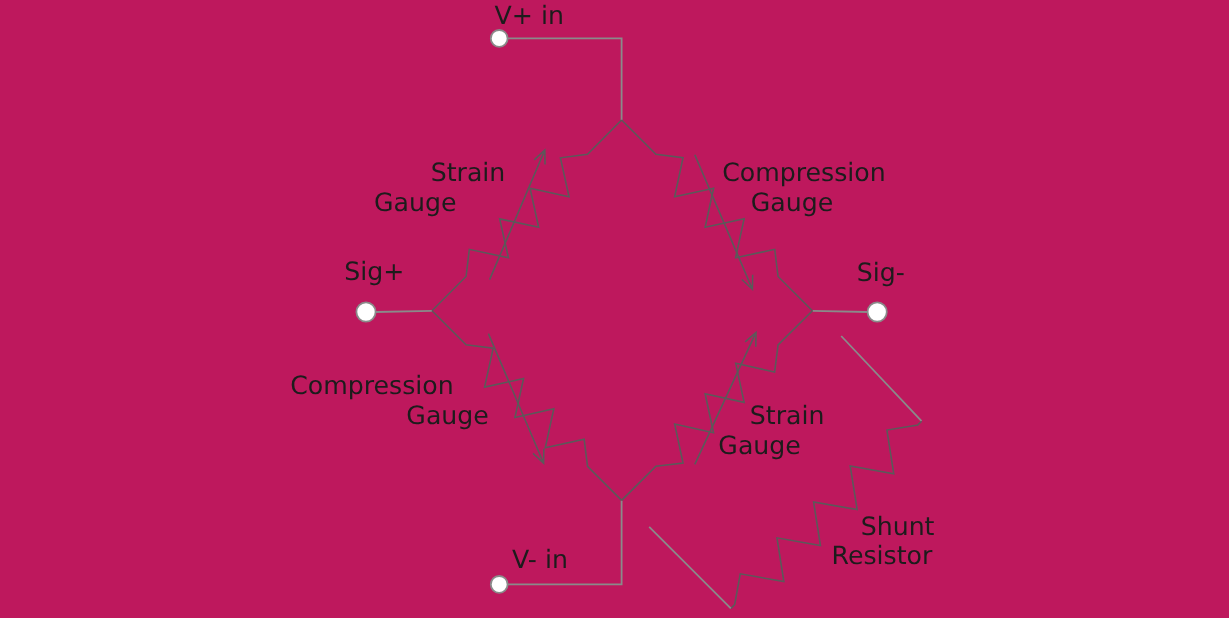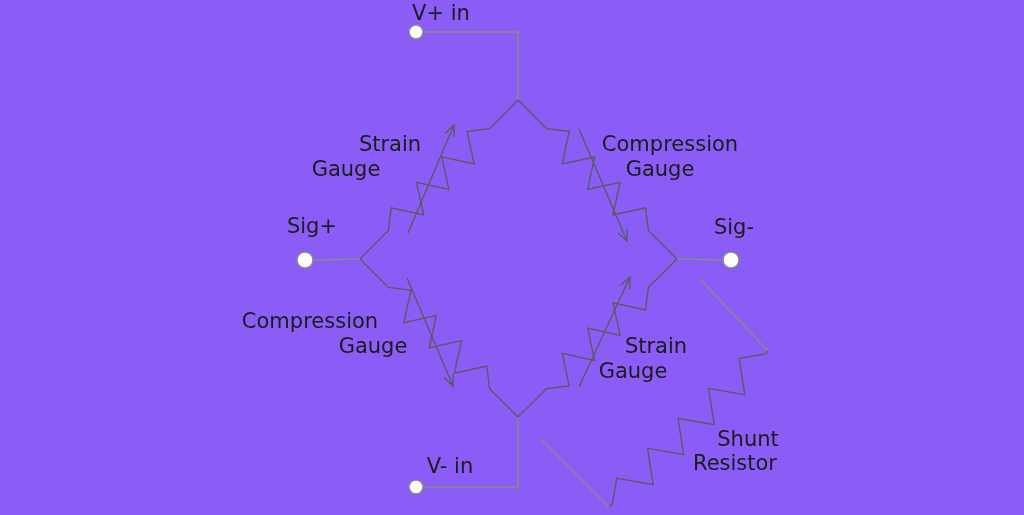--- a/index.html
+++ b/index.html
@@ -1,17 +1,17 @@
 <!DOCTYPE html>
 <html style="--wire: #8a8a8a; --component: #5a5a5a; --text: #1c1c1c; --background: #ffffff;"><head>
 <meta charset="utf-8">
 <style>
   html,body{margin:0;padding:0;background:#ffffff;}
   body{width:1024px;height:515px;overflow:hidden;}
-  .stage{position:relative;width:1024px;height:515px;background:#8b5cf6;}
+  .stage{position:relative;width:1024px;height:515px;background:#be185d;}
   svg{display:block;}
   .wire{fill:none;stroke:var(--wire,#8a8a8a);stroke-width:1.5;stroke-linejoin:miter;stroke-linecap:butt;}
   .comp{fill:none;stroke:var(--component,#5a5a5a);stroke-width:1.3;stroke-linejoin:miter;stroke-linecap:butt;}
   .term{fill:#ffffff;stroke:var(--wire,#8a8a8a);stroke-width:1.5;}
   .lbl{font-family:"DejaVu Sans","Liberation Sans",sans-serif;font-size:21px;font-weight:400;fill:var(--text,#1c1c1c);}
 </style>
 </head>
 <body>
 
 <div class="stage">

